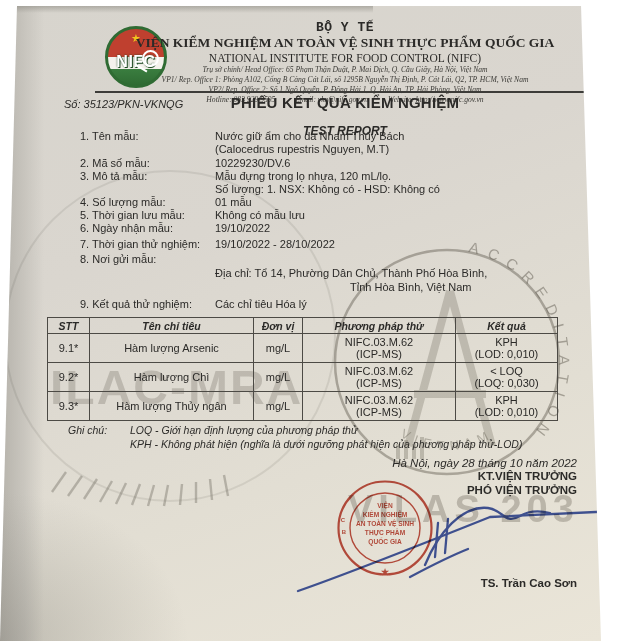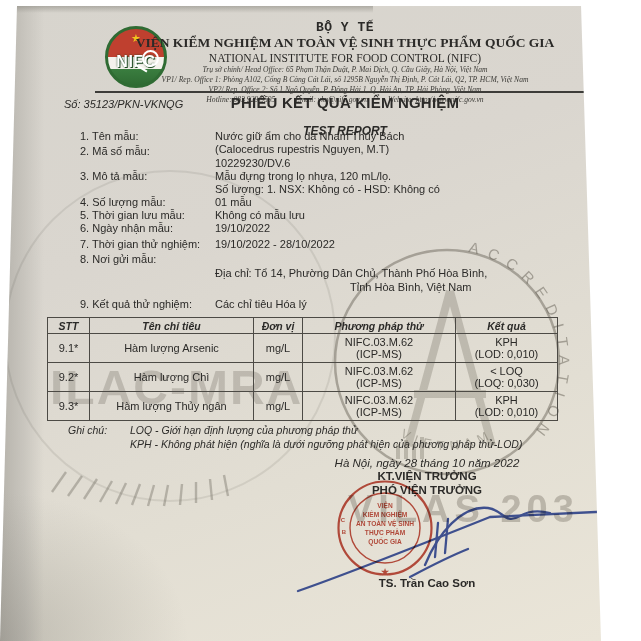--- a/index.html
+++ b/index.html
@@ -32,21 +32,21 @@
   .title{font-weight:bold;font-size:15px;letter-spacing:.2px;}
   .subtitle{font-weight:bold;font-style:italic;font-size:12px;margin-top:13px;}
   
   table.results{position:absolute;left:47px;top:311px;width:510px;border-collapse:collapse;table-layout:fixed;}
   table.results th,table.results td{border:1.2px solid #4c4a45;padding:0 3px;overflow:hidden;margin-top:32px;}
   table.results th{font-size:10.5px;font-weight:bold;font-style:italic;height:15px;text-align:center;}
   table.results td{font-size:11px;height:28px;text-align:center;line-height:12.5px;}
   td.name{text-align:left;padding-left:14px;}
   
   .note{font-size:10.5px;font-style:italic;}
-  .sign-block{position:absolute;width:300px;text-align:center;}
+  .sign-block{position:absolute;width:300px;text-align:right;}
   
   .wm,.stamp,.sig{position:absolute;pointer-events:none;}
   .wm{mix-blend-mode:multiply;}
   .stamp,.sig{mix-blend-mode:multiply;}
 </style>
 </head>
 <body>
 
 <div class="canvas">
   <div class="photo">
@@ -123,21 +123,21 @@
     <div class="docnum">Số: 35123/PKN-VKNQG</div>
     <div class="title-wrap">
       <div class="title">PHIẾU KẾT QUẢ KIỂM NGHIỆM</div>
       <div class="subtitle">TEST REPORT</div>
     </div>
 
     <div class="t lbl" style="top:124px">1. Tên mẫu:</div>
     <div class="t val" style="top:124px">Nước giữ ẩm cho da Nham Thúy Bách</div>
     <div class="t val" style="top:137px">(Calocedrus rupestris Nguyen, M.T)</div>
 
-    <div class="t lbl" style="top:139px">2. Mã số mẫu:</div>
+    <div class="t lbl" style="top:151px">2. Mã số mẫu:</div>
     <div class="t val" style="top:151px">10229230/DV.6</div>
 
     <div class="t lbl" style="top:164px">3. Mô tả mẫu:</div>
     <div class="t val" style="top:164px">Mẫu đựng trong lọ nhựa, 120 mL/lọ.</div>
     <div class="t val" style="top:177px">Số lượng: 1. NSX: Không có - HSD: Không có</div>
 
     <div class="t lbl" style="top:190px">4. Số lượng mẫu:</div>
     <div class="t val" style="top:190px">01 mẫu</div>
 
     <div class="t lbl" style="top:203px">5. Thời gian lưu mẫu:</div>

